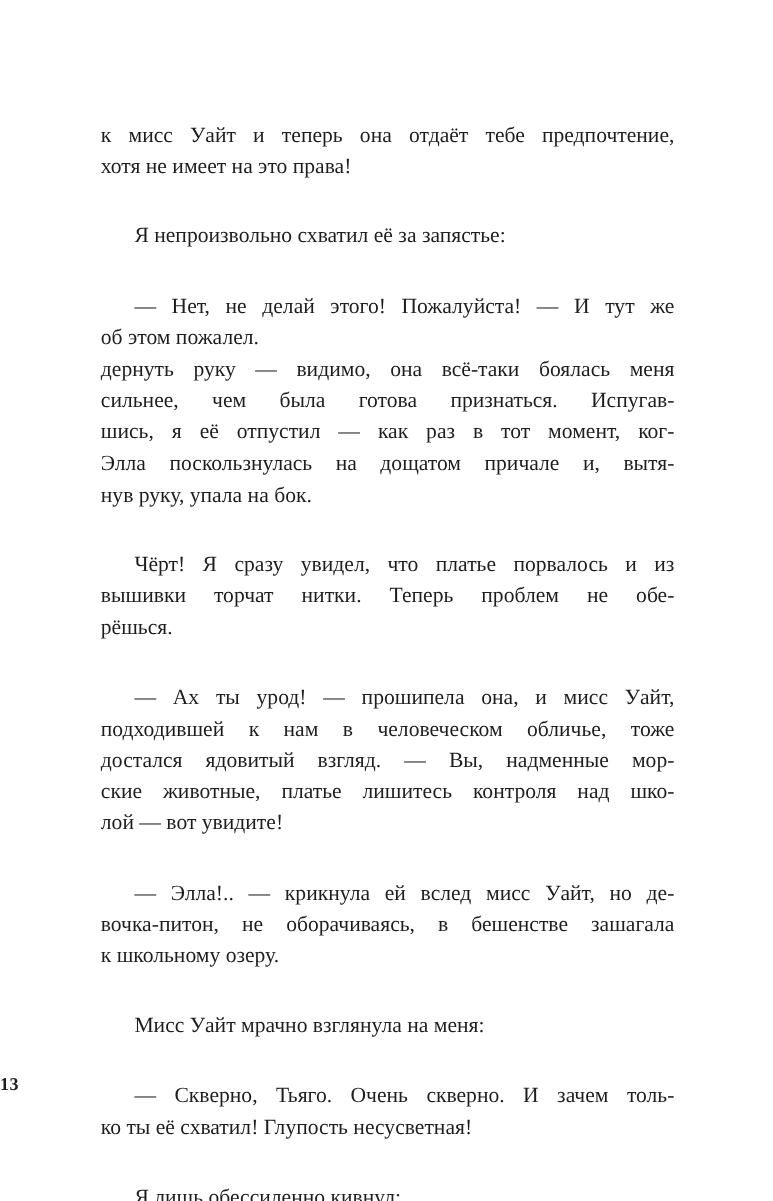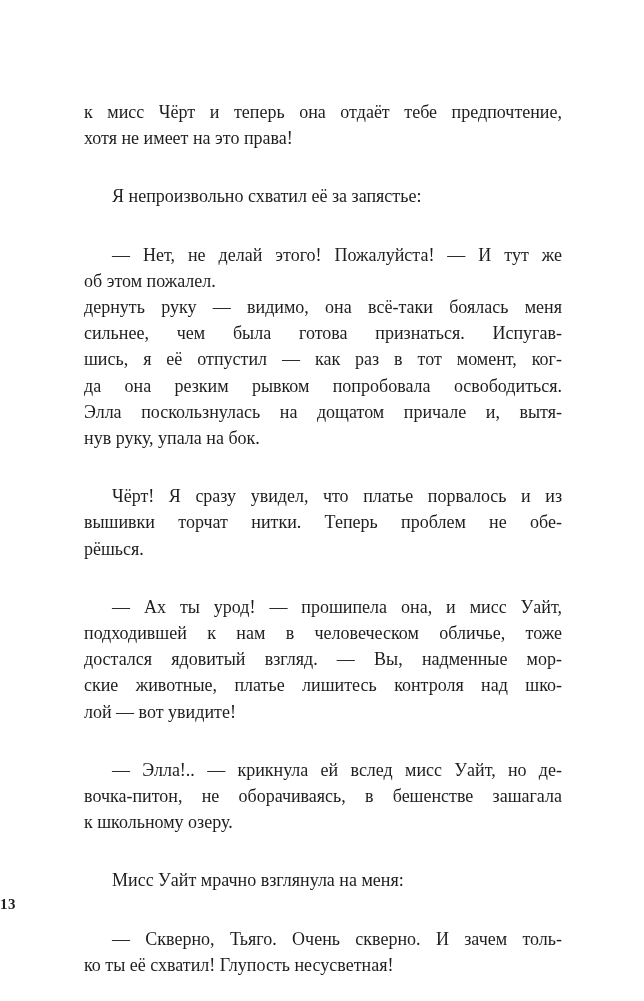--- a/index.html
+++ b/index.html
@@ -51,35 +51,34 @@
     letter-spacing: 0.5px;
     color: #1e1e1e;
   }
 </style>
 </head>
 <body>
 
 <div class="book-page">
   <div class="text-block">
       <p class="para">
-        <span class="line">к мисс Чёрт и теперь она отдаёт тебе предпочтение,</span>
+        <span class="line">к мисс Уайт и теперь она отдаёт тебе предпочтение,</span>
         <span class="line last">хотя не имеет на это права!</span>
       </p>
       <p class="para">
         <span class="line last first-indent">Я непроизвольно схватил её за запястье:</span>
       </p>
       <p class="para">
         <span class="line first-indent">— Нет, не делай этого! Пожалуйста! — И тут же</span>
         <span class="line last">об этом пожалел.</span>
       </p>
       <p class="para">
         <span class="line">дернуть руку — видимо, она всё-таки боялась меня</span>
         <span class="line">сильнее, чем была готова признаться. Испугав-</span>
         <span class="line">шись, я её отпустил — как раз в тот момент, ког-</span>
-        <span class="line">да она резким рывком попробовала освободиться.</span>
         <span class="line">Элла поскользнулась на дощатом причале и, вытя-</span>
         <span class="line last">нув руку, упала на бок.</span>
       </p>
       <p class="para">
         <span class="line first-indent">Чёрт! Я сразу увидел, что платье порвалось и из</span>
         <span class="line">вышивки торчат нитки. Теперь проблем не обе-</span>
         <span class="line last">рёшься.</span>
       </p>
       <p class="para">
         <span class="line first-indent">— Ах ты урод! — прошипела она, и мисс Уайт,</span>

